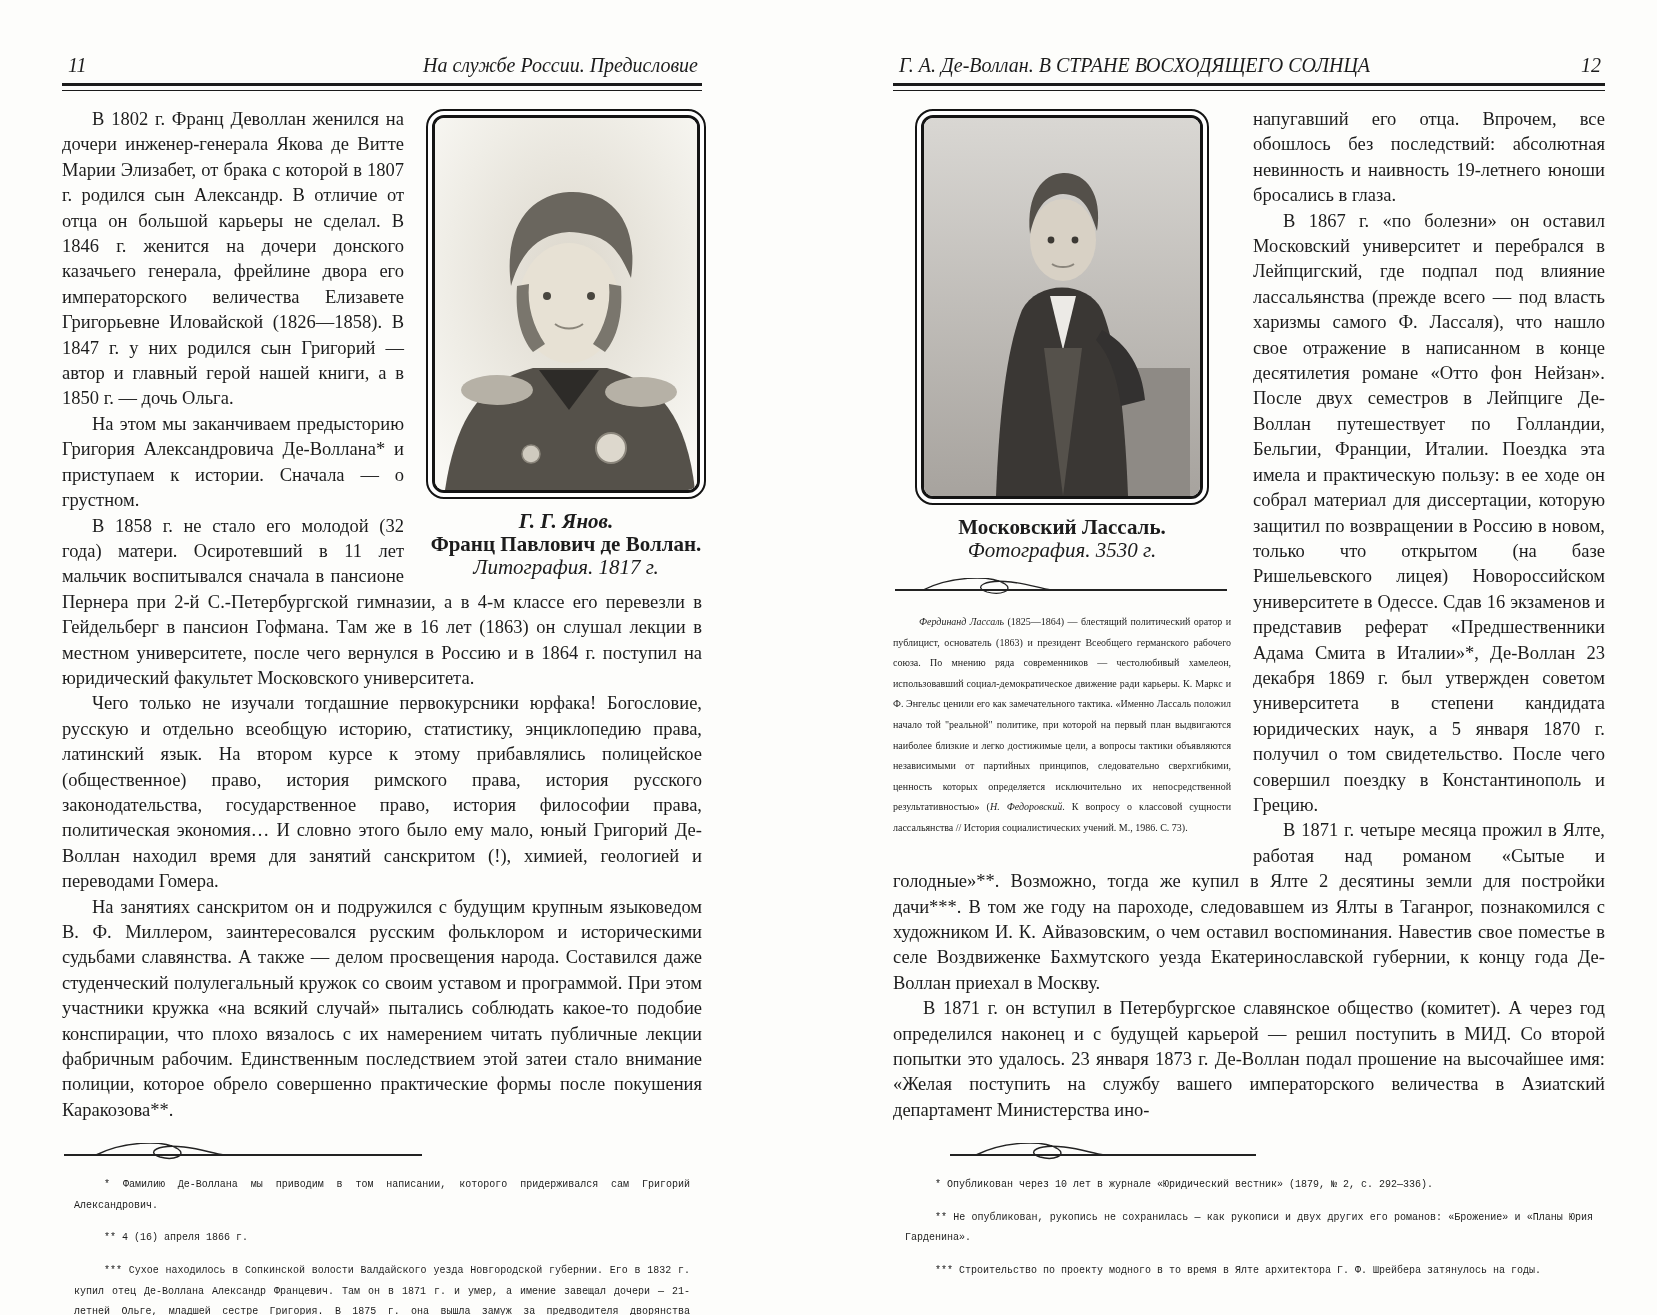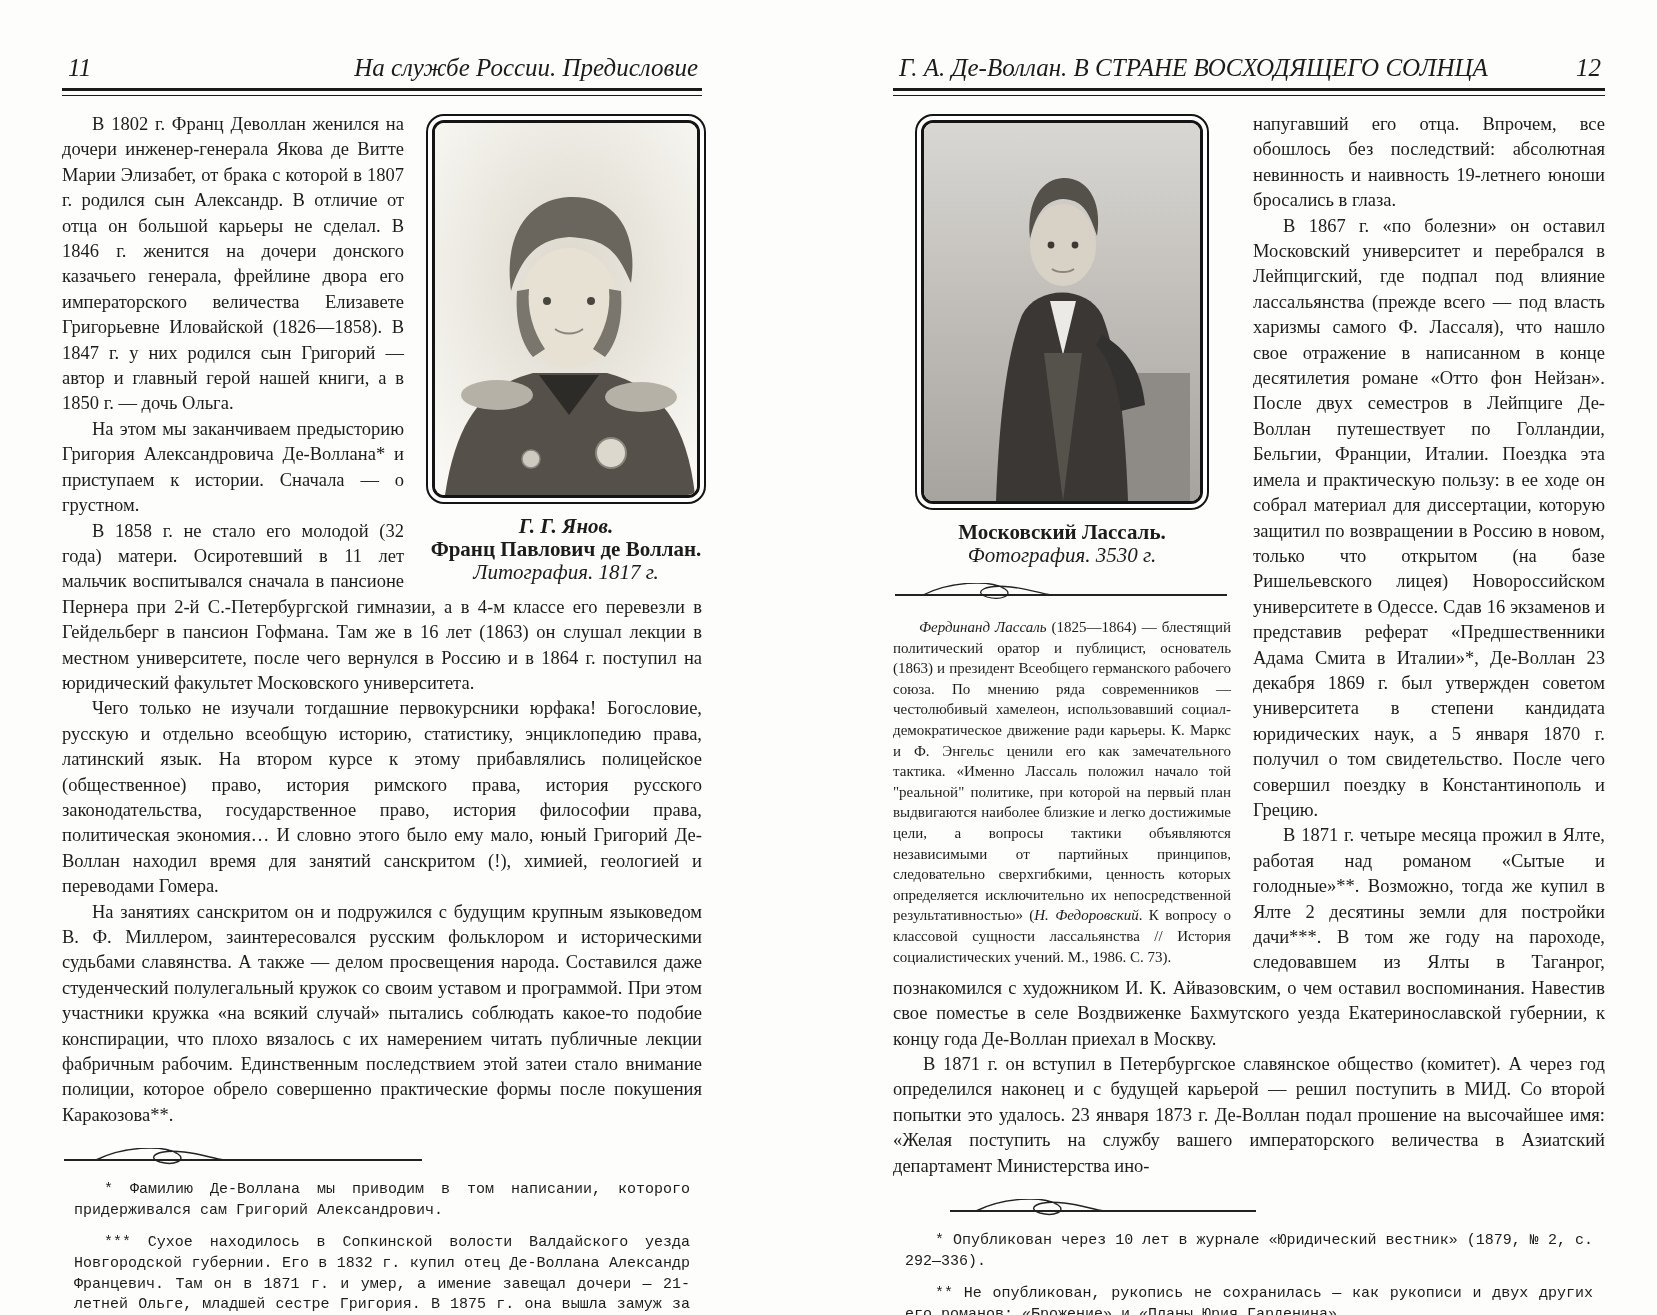--- a/index.html
+++ b/index.html
@@ -6,21 +6,21 @@
   body{
     width:1657px;height:1315px;position:relative;overflow:hidden;
     background:#fdfdfb;color:#1c1c1c;
     font-family:"Liberation Serif","DejaVu Serif",serif;
   }
   .page{position:absolute;top:54px;}
   .page-left{left:62px;width:640px;}
   .page-right{left:893px;width:712px;}
 
   .pg-header{display:flex;justify-content:space-between;align-items:baseline;
-    font-size:25px;font-style:italic;padding:0 4px 6px 6px;}
+    font-size:20px;font-style:italic;padding:0 4px 6px 6px;}
   .double-rule{border-top:3px solid #1b1b1b;border-bottom:1.5px solid #1b1b1b;height:4px;margin-bottom:16px;}
 
   .content{font-size:18.5px;line-height:25.4px;text-align:justify;hyphens:auto;}
   .content p{margin:0;text-indent:30px;}
   .content p.noindent{text-indent:0;}
 
   
   .fig-right{float:right;width:280px;margin:2px -4px 10px 22px;}
   .fig-left{float:left;width:338px;margin:2px 22px 6px 0;}
   .frame{border:2px solid #141414;border-radius:18px;padding:4px;background:#fff;}
@@ -28,21 +28,21 @@
   .frame-photo-wrap{width:294px;margin:0 auto;}
   .caption{text-align:center;margin-top:11px;font-size:21px;line-height:23px;}
   .cap-bi{font-weight:bold;font-style:italic;}
   .cap-b{font-weight:bold;}
   .cap-i{font-style:italic;}
 
   .flourish{margin:20px 0 10px 0;line-height:0;}
   .flourish.right-fn{margin-left:55px;}
   .flourish.caption-div{margin:16px 0 14px 0;}
 
-  .smalltext{font-size:15px;line-height:20.6px;text-align:justify;hyphens:auto;}
+  .smalltext{font-size:10px;line-height:20.6px;text-align:justify;hyphens:auto;}
   .smalltext p{margin:0;text-indent:26px;}
   .bio{margin-top:2px;}
   .bio .lead{font-style:italic;}
   .bio .cite{font-style:italic;}
 
   .footnotes p{margin:12px;text-indent:30px;font-family:Liberation Mono, monospace;}
   .clear{clear:both;}
 </style>
 </head>
 <body>
@@ -99,20 +99,21 @@
   </div>
 
   <div class="flourish">
     <svg width="362" height="20" viewBox="0 0 362 20">
       <path d="M2 12 H360" stroke="#222" stroke-width="2.2" fill="none"></path>
       <path d="M34 12 C 60 -1 100 -4 116 6 C 125 12 112 18 98 14 C 83 9 96 1 122 4 C 139 6 150 10 162 12" stroke="#222" stroke-width="1.4" fill="none"></path>
     </svg>
   </div>
   <div class="footnotes smalltext">
     <p>* Фамилию Де-Воллана мы приводим в том написании, которого придерживался сам Григорий Александрович.</p>
+    <p>** 4 (16) апреля 1866 г.</p>
     <p>*** Сухое находилось в Сопкинской волости Валдайского уезда Новгородской губернии. Его в 1832 г. купил отец Де-Воллана Александр Францевич. Там он в 1871 г. и умер, а имение завещал дочери — 21-летней Ольге, младшей сестре Григория. В 1875 г. она вышла замуж за предводителя дворянства Валдайского уезда А. Ф. Кршивицкого, в 1913 г. овдовела. В 1919 г. по решению уездного исполкома ее из дома выгнали; остаток жизни (умерла она в 1926-м или, по другим сведениям, в 1930-х гг.) Ольга Александровна прожила у своей бывшей кухарки. Усадьбу народная власть разорила, ее содержимое (библиотеку, архив, портреты предков) уничтожила.</p>
   </div>
 </div>
 
 <div class="page page-right">
   <div class="pg-header">
     <span>Г. А. Де-Воллан. В СТРАНЕ ВОСХОДЯЩЕГО СОЛНЦА</span>
     <span>12</span>
   </div>
   <div class="double-rule"></div>

